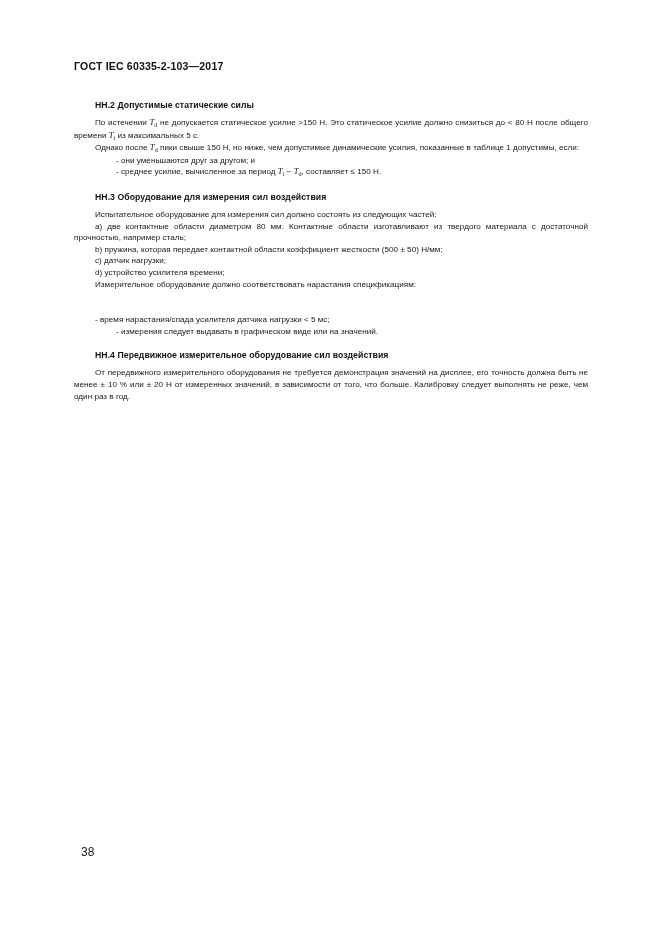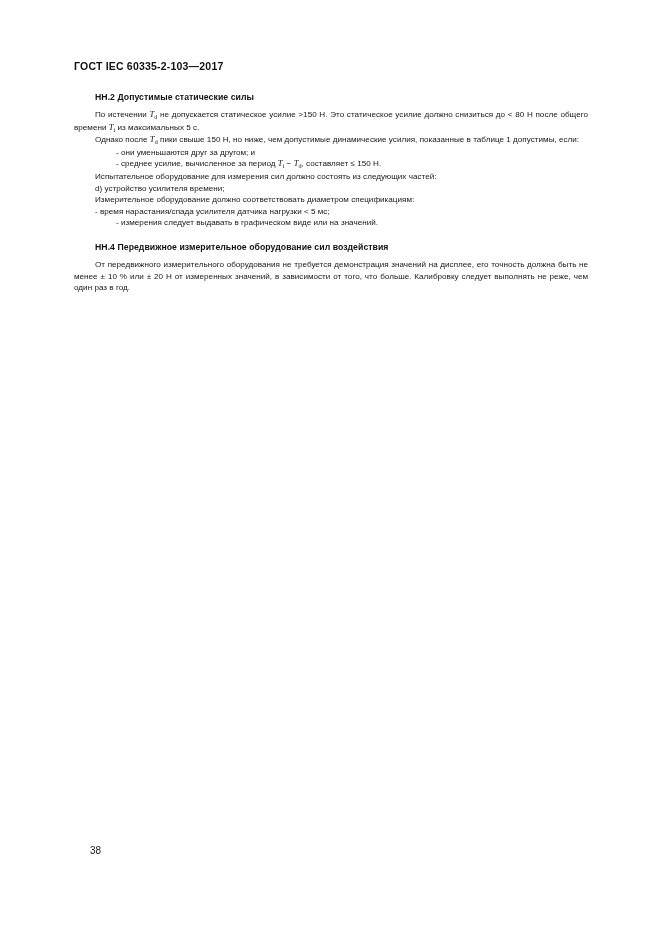--- a/index.html
+++ b/index.html
@@ -22,21 +22,21 @@
     top: 60px;
     font-size: 10.5px;
     font-weight: bold;
     letter-spacing: 0.2px;
     color: #111111;
     white-space: nowrap;
   }
   .content {
     position: absolute;
     left: 74px;
-    top: 92px;
+    top: 100px;
     width: 514px;
   }
   .section-heading {
     font-size: 8.7px;
     font-weight: bold;
     color: #121212;
     margin: 0 0 7px 0;
     padding-left: 21px;
     letter-spacing: 0.05px;
   }
@@ -59,58 +59,63 @@
     padding-left: 21px;
     text-indent: 0;
   }
   p.body.listitem {
     padding-left: 42px;
     text-indent: 0;
   }
   p.body.listitem-hang {
     padding-left: 42px;
     text-indent: -21px;
+    margin-top: 24px;
   }
   var, .mathvar {
     font-family: "Liberation Serif", serif;
     font-style: italic;
     font-size: 8.6px;
   }
   sub {
     font-family: "Liberation Serif", serif;
     font-style: normal;
     font-size: 6.1px;
     vertical-align: baseline;
     position: relative;
     top: 2px;
   }
   .page-number {
     position: absolute;
-    left: 90px;
+    left: 81px;
     top: 845px;
-    font-size: 10px;
+    font-size: 12px;
     color: #1a1a1a;
   }
 </style>
 </head>
 <body>
 
 <div class="page">
 
   <div class="doc-header">ГОСТ IEC 60335-2-103—2017</div>
 
   <div class="content" id="body-root">
       <div class="section-heading">НН.2 Допустимые статические силы</div>
       <p class="body indent">По истечении <var class="mathvar">T<sub>d</sub></var> не допускается статическое усилие &gt;150 Н. Это статическое усилие должно снизиться до &lt; 80 Н после общего времени <var class="mathvar">T<sub>i</sub></var> из максимальных 5 с.</p>
       <p class="body indent">Однако после <var class="mathvar">T<sub>d</sub></var> пики свыше 150 Н, но ниже, чем допустимые динамические усилия, показанные в таблице 1 допустимы, если:</p>
       <p class="body listitem">- они уменьшаются друг за другом; и</p>
       <p class="body listitem">- среднее усилие, вычисленное за период <var class="mathvar">T<sub>i</sub></var> − <var class="mathvar">T<sub>d</sub></var>, составляет ≤ 150 Н.</p>
+      <div class="section-heading sec-gap">НН.3 Оборудование для измерения сил воздействия</div>
       <p class="body indent">Испытательное оборудование для измерения сил должно состоять из следующих частей:</p>
+      <p class="body indent">a) две контактные области диаметром 80 мм. Контактные области изготавливают из твердого материала с достаточной прочностью, например сталь;</p>
+      <p class="body sub">b) пружина, которая передает контактной области коэффициент жесткости (500 ± 50) Н/мм;</p>
+      <p class="body sub">c) датчик нагрузки;</p>
       <p class="body sub">d) устройство усилителя времени;</p>
-      <p class="body indent">Измерительное оборудование должно соответствовать диаметром спецификациям:</p>
+      <p class="body indent">Измерительное оборудование должно соответствовать нарастания спецификациям:</p>
       <p class="body listitem-hang">-  время нарастания/спада усилителя датчика нагрузки &lt; 5 мс;</p>
       <p class="body listitem">- измерения следует выдавать в графическом виде или на значений.</p>
       <div class="section-heading sec-gap">НН.4 Передвижное измерительное оборудование сил воздействия</div>
       <p class="body indent">От передвижного измерительного оборудования не требуется демонстрация значений на дисплее, его точность должна быть не менее ± 10 % или ± 20 Н от измеренных значений, в зависимости от того, что больше. Калибровку следует выполнять не реже, чем один раз в год.</p>
     </div>
 
   <div class="page-number">38</div>
 
 </div>
 

